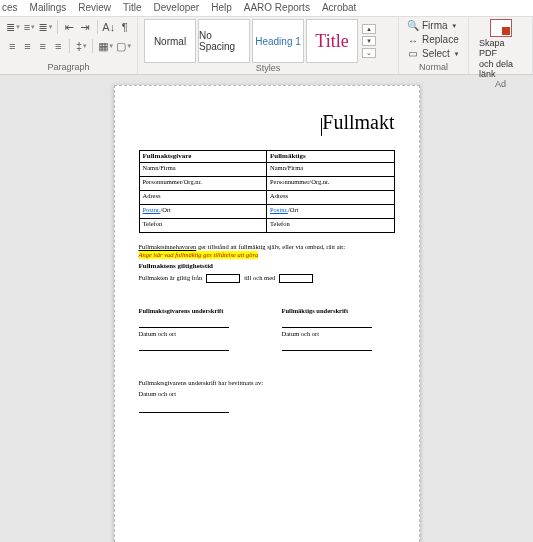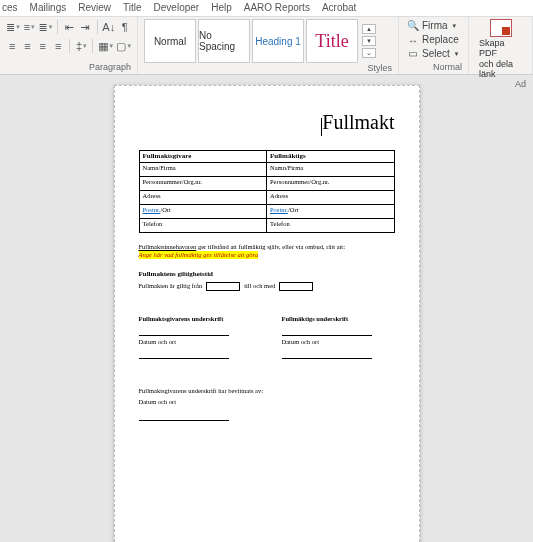--- a/index.html
+++ b/index.html
@@ -6,21 +6,21 @@
 body { font-family: "Segoe UI", Arial, sans-serif; font-size: 11px; background: #fff; width: 533px; height: 542px; overflow: hidden; color: #444; }
 
 
 .ribbon-tabs { display: flex; gap: 8px; padding: 2px 0 3px 0; font-size: 10px; color: #555; border-bottom: 1px solid #ddd; }
 .ribbon-tabs span { padding: 0 2px; cursor: pointer; }
 
 
 .ribbon { display: flex; background: #f3f2f1; border-bottom: 1px solid #d0d0d0; height: 58px; }
 .group { border-right: 1px solid #e1e1e1; padding: 2px 6px 0 6px; display: flex; flex-direction: column; justify-content: space-between; }
 .group-row { display: flex; align-items: center; gap: 3px; }
-.group-label { text-align: right; font-size: 9px; color: #666; padding-bottom: 2px; }
+.group-label { text-align: center; font-size: 9px; color: #666; padding-bottom: 2px; }
 .icon-btn { width: 16px; height: 16px; display: inline-flex; align-items: center; justify-content: center; color: #555; cursor: pointer; font-size: 11px; }
 .icon-btn .drop { font-size: 7px; margin-left: 1px; color: #888; }
 .sep { width: 1px; height: 14px; background: #d0d0d0; margin: 0 2px; }
 
 .styles-gallery { display: flex; align-items: center; }
 .style-item { border: 1px solid #ccc; background: #fff; width: 52px; height: 44px; margin-right: 2px; display: flex; align-items: center; justify-content: center; font-size: 10px; color: #333; cursor: pointer; }
 .style-item.heading1 { color: #2e74b5; font-size: 10px; }
 .style-item.heading2 { color: #2e74b5; font-size: 10px; }
 .style-item.title { font-family: Liberation Serif, serif; font-size: 18px; color: #be185d; }
 .gallery-ctrl { width: 14px; display: flex; flex-direction: column; justify-content: center; gap: 2px; margin-left: 2px; }
@@ -45,21 +45,21 @@
 table.ftable { width: 100%; border-collapse: collapse; }
 table.ftable th, table.ftable td { border: 1px solid #000; text-align: left; padding: 1px 3px; font-weight: normal; }
 table.ftable th { font-weight: bold; font-size: 7px; }
 table.ftable td { height: 14px; vertical-align: top; font-size: 6.5px; }
 .cell-link { color: #0563c1; text-decoration: underline; }
 
 .para-text { margin-top: 10px; font-size: 6.5px; }
 .para-text .ul { text-decoration: underline; }
 .hl-line { background: #ffff00; color: #c00000; font-style: italic; font-size: 6.5px; display: inline-block; }
 
-.sec-head { font-weight: bold; font-size: 7px; margin-top: 10px; }
+.sec-head { font-weight: bold; font-size: 7px; margin-top: 2px; }
 .validity-row { font-size: 6.5px; margin-top: 3px; display: flex; align-items: center; gap: 4px; }
 .date-box { border: 1px solid #000; width: 34px; height: 9px; display: inline-block; }
 
 .sig-row { display: flex; gap: 30px; margin-top: 24px; }
 .sig-col { flex: 1; font-size: 6.5px; }
 .sig-col .lbl { font-weight: bold; margin-bottom: 12px; }
 .sig-line { border-top: 1px solid #000; width: 90px; margin-top: 2px; }
 .sig-col .sub { margin-top: 2px; }
 
 .witness { margin-top: 28px; font-size: 6.5px; }

